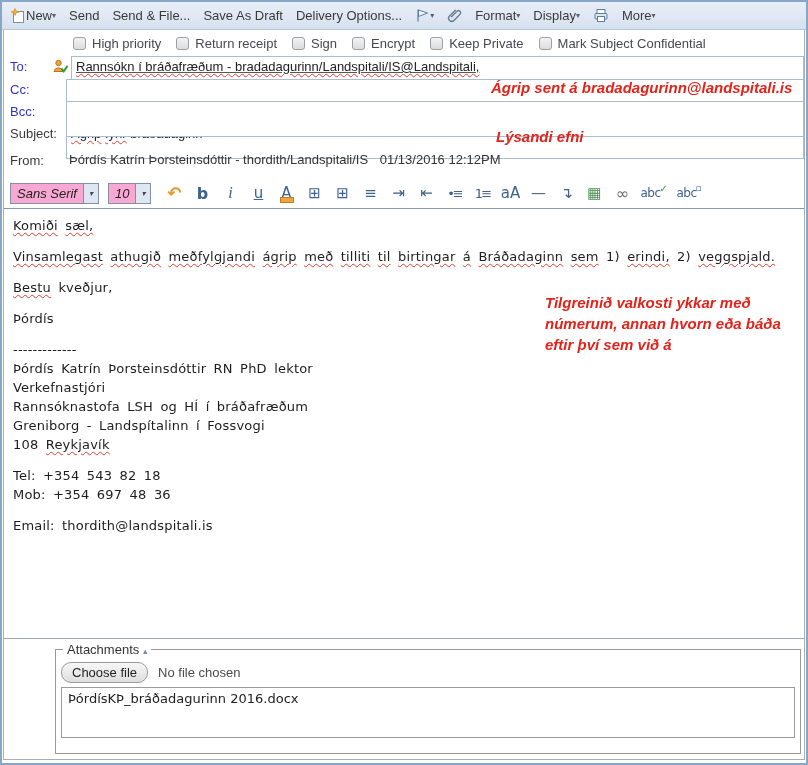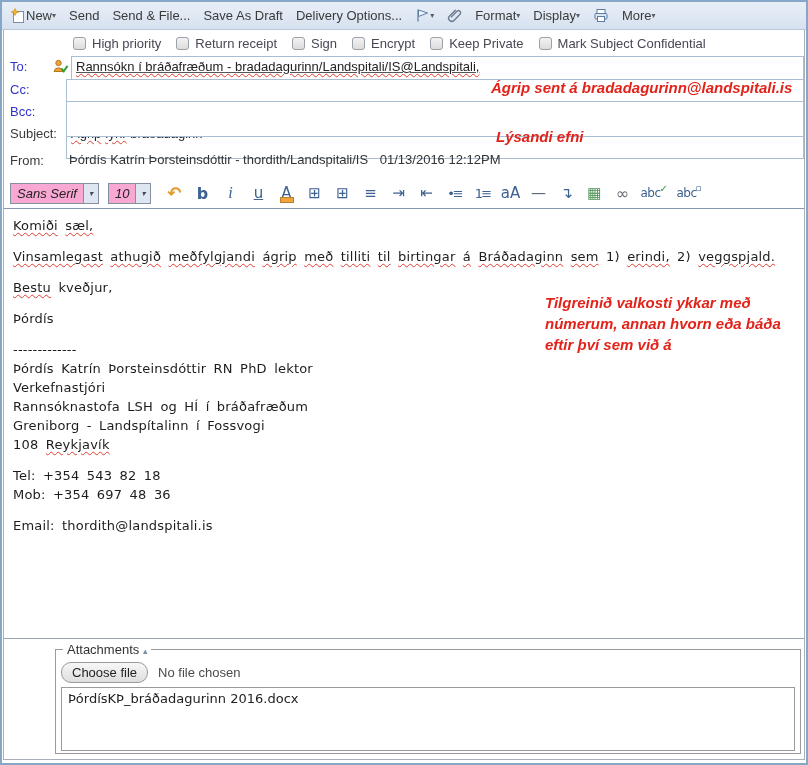--- a/index.html
+++ b/index.html
@@ -94,21 +94,21 @@
   
   .attach { position:absolute; top:612px; left:3px; width:746px; height:112px;
             border:1px solid #9a9a9a; padding:2px 5px 4px 5px;margin-left:48px; }
   .attach legend { font-size:13px; color:#333; padding:0 4px; margin-left:2px; }
   .legend-arrow { color:#7a8ea8; font-size:9px; }
   .choose-row { display:flex; align-items:center; gap:10px; height:26px; }
   .choose { font-family:"Liberation Sans", sans-serif; font-size:13px; color:#222;
             border:1px solid #9a9a9a; border-radius:10px; padding:2px 10px;
             background:linear-gradient(#f7f7f7,#dedede); }
   .no-file { font-size:13px; color:#4a4a4a; }
-  .file-list { border:1px solid #9a9a9a; height:64px; margin-top:2px; background:#fff;
+  .file-list { border:1px solid #9a9a9a; height:51px; margin-top:2px; background:#fff;
                padding:3px 6px; font-family:"DejaVu Sans", sans-serif; font-size:13px; color:#222; }
 
   
   .anno { position:absolute; color:#e2231a; font-weight:bold; font-size:15px;
           line-height:21px; font-family:"Liberation Sans", sans-serif; pointer-events:none;font-style:italic; }
   .anno1 { left:489px; top:75px; }
   .anno2 { left:494px; top:124px; }
   .anno3 { left:543px; top:290px; width:242px; }
   .anno4 { left:462px; top:679px; }
 

